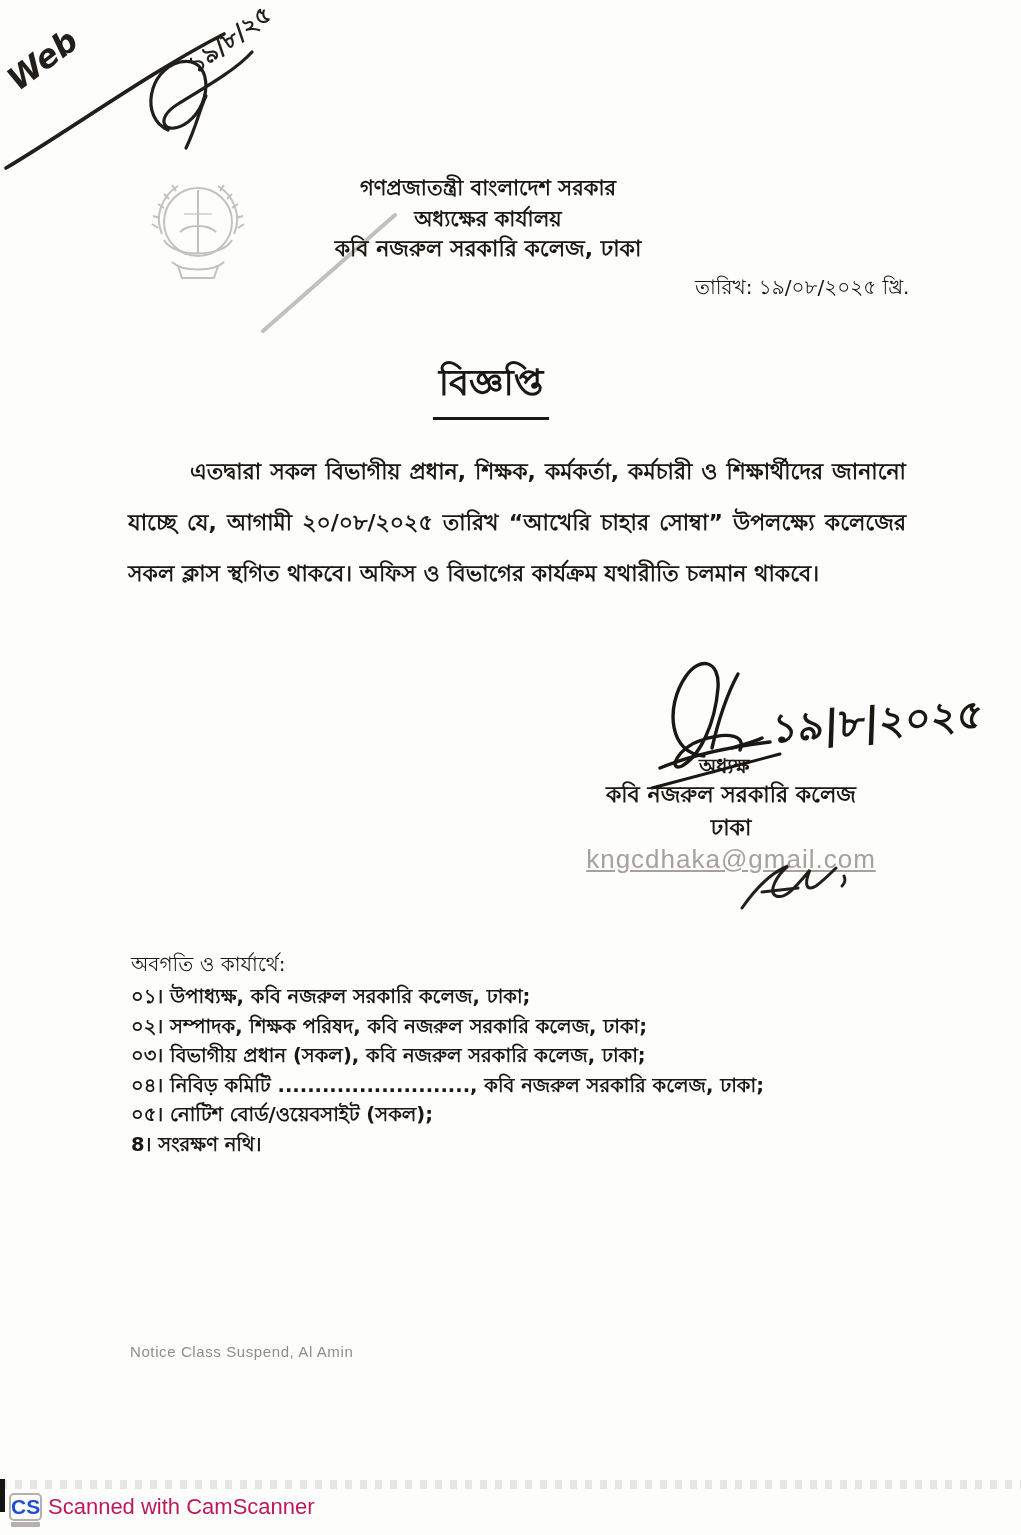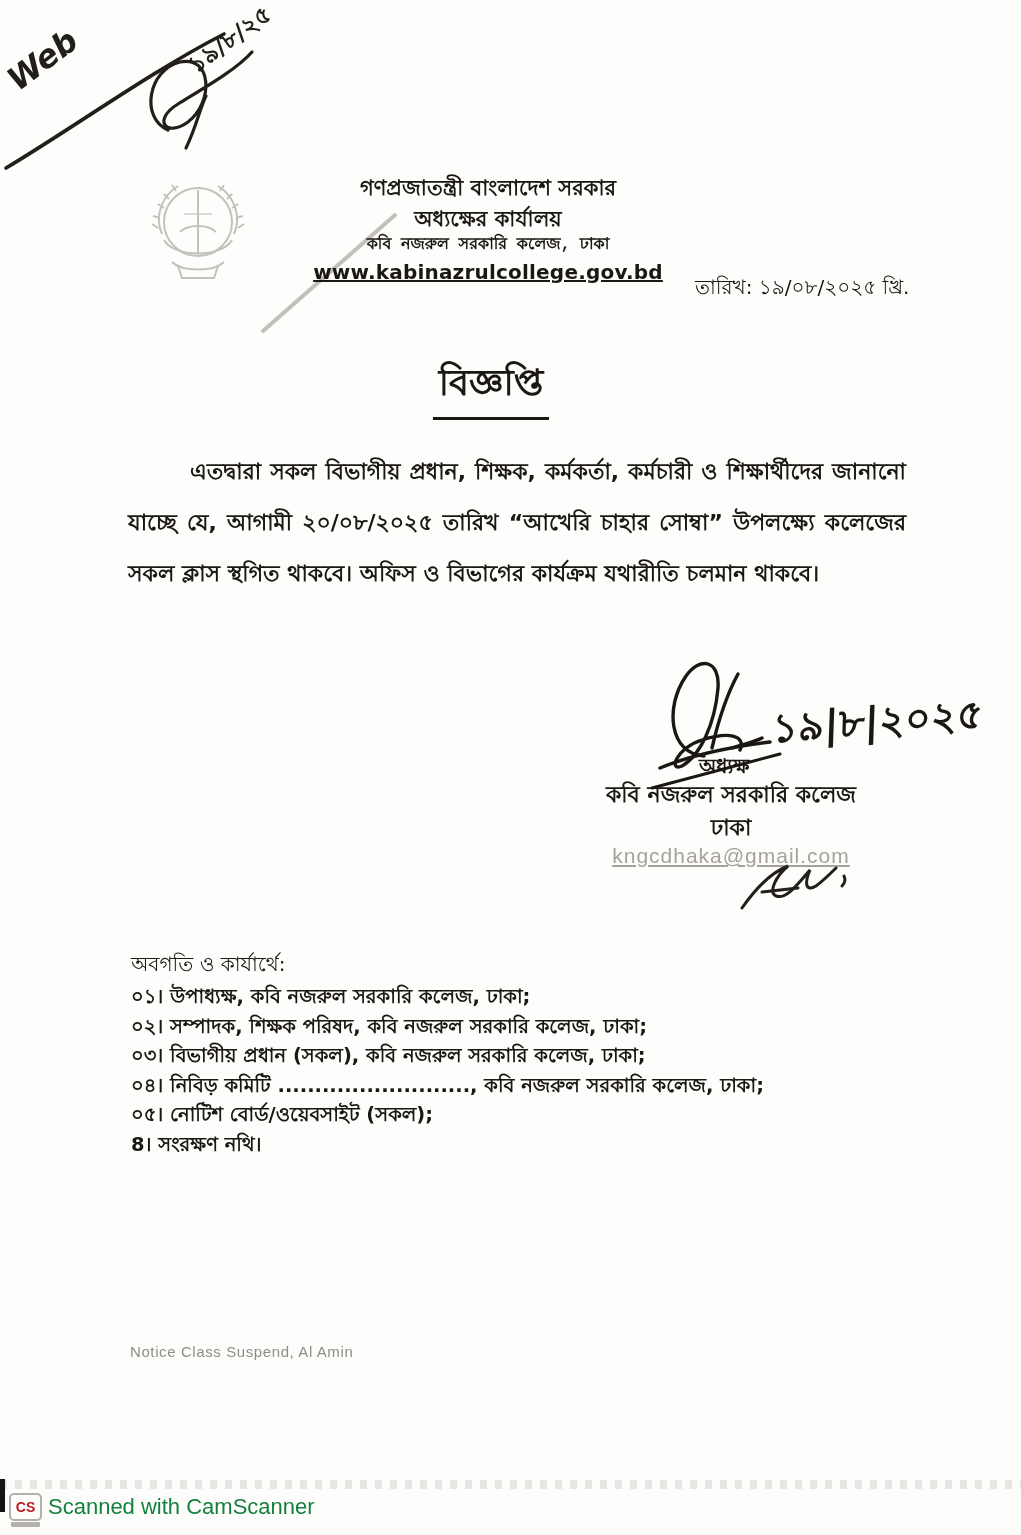--- a/index.html
+++ b/index.html
@@ -6,21 +6,21 @@
   .page{
     position:relative;width:1021px;height:1535px;margin:0 auto;
     background:#fdfdfc;overflow:hidden;
     font-family:"DejaVu Sans",sans-serif;color:#1b1713;
   }
   .abs{position:absolute;}
   
   .hline{left:288px;width:400px;text-align:center;font-weight:bold;}
   .h1{top:172px;font-size:21px;}
   .h2{top:203px;font-size:21px;}
-  .h3{top:231px;font-size:16px;font-family:Liberation Mono, monospace;}
+  .h3{top:231px;font-size:22px;}
   .hweb{top:260px;font-size:20px;text-decoration:underline;letter-spacing:.2px;}
   .hdate{top:272px;left:695px;font-size:20px;font-weight:normal;}
   
   .title-row{top:355px;left:0;width:982px;text-align:center;}
   .title-row span{
     display:inline-block;font-size:36px;font-weight:bold;
     padding:0 6px 2px 6px;border-bottom:3px solid #1b1713;
   }
   
   .body-par{
@@ -28,39 +28,39 @@
     font-size:22px;line-height:51px;font-weight:600;
     text-align:justify;text-indent:62px;
   }
   
   .sig-date{top:690px;left:772px;font-size:40px;font-weight:bold;
     transform:rotate(-4deg) skewX(-6deg);}
   .sig-designation{top:751px;left:699px;font-size:20px;font-weight:bold;text-align:right;}
   .sig-college{top:777px;left:560px;width:342px;text-align:center;font-size:22px;font-weight:bold;}
   .sig-city{top:810px;left:560px;width:342px;text-align:center;font-size:22px;font-weight:bold;}
   .sig-email{top:844px;left:560px;width:342px;text-align:center;
-    font-family:"Liberation Sans",sans-serif;font-size:21px;
+    font-family:"Liberation Sans",sans-serif;font-size:26px;
     color:#a7a19d;text-decoration:underline;letter-spacing:1px;}
   
   .dist-heading{top:949px;left:131px;font-size:20px;font-weight:normal;}
   .dist-list{top:982px;left:131px;width:640px;font-size:19.5px;font-weight:600;}
   .dist-list div{height:29.6px;line-height:29.6px;white-space:nowrap;}
   
   .file-note{top:1343px;left:130px;font-family:"Liberation Sans",sans-serif;
     font-size:15px;color:#8f8d88;letter-spacing:.6px;}
   .noise-strip{top:1480px;left:0;width:1021px;height:9px;
     background:repeating-linear-gradient(90deg,rgba(176,170,164,.28) 0 7px,rgba(0,0,0,0) 7px 15px);}
   .edge-sliver{top:1479px;left:0;width:5px;height:33px;background:#141414;}
   .cs-badge{top:1493px;left:9px;width:29px;height:24px;
     border:2px solid #b3b0ad;border-radius:5px;
-    color:#b91c1c;font-family:"Liberation Sans",sans-serif;font-size:14px;font-weight:bold;
+    color:#1d4ed8;font-family:"Liberation Sans",sans-serif;font-size:21px;font-weight:bold;
     text-align:center;line-height:24px;}
   .cs-badge-tab{top:1522px;left:11px;width:29px;height:5px;background:#b3b0ad;border-radius:1px;}
   .cs-label{top:1494px;left:48px;font-family:"Liberation Sans",sans-serif;
-    font-size:22px;color:#15803d;}
+    font-size:22px;color:#be185d;}
   svg{display:block;}
 </style>
 </head>
 <body>
 
 <div class="page">
 
   <svg class="abs" style="top:0;left:0;" width="290" height="185" viewBox="0 0 290 185">
     <g stroke="#221e1a" fill="none" stroke-linecap="round">
       <text x="18" y="92" font-size="32" font-style="italic" font-weight="bold" fill="#221e1a" stroke="none" transform="rotate(-37 18 92)">Web</text>
@@ -88,21 +88,20 @@
       <path d="M34,92 C44,102 76,102 86,92"></path>
       <path d="M40,96 L44,108 L76,108 L80,96"></path>
       <path d="M20,58 l-6,-4 M22,48 l-7,-2 M26,38 l-6,-4 M31,29 l-5,-5 M38,21 l-4,-6"></path>
       <path d="M100,58 l6,-4 M98,48 l7,-2 M94,38 l6,-4 M89,29 l5,-5 M82,21 l4,-6"></path>
     </g>
   </svg>
 
   <div class="abs hline h2">অধ্যক্ষের কার্যালয়</div>
   <div class="abs hline h1">গণপ্রজাতন্ত্রী বাংলাদেশ সরকার</div>
   <div class="abs hline h3">কবি নজরুল সরকারি কলেজ, ঢাকা</div>
-  <div class="abs hline hweb">www.kabinazrulcollege.gov.bd</div>
   <div class="abs hdate">তারিখ: ১৯/০৮/২০২৫ খ্রি.</div>
 
   <div class="abs title-row">
     <span>বিজ্ঞপ্তি</span>
   </div>
 
   <p class="abs body-par" style="margin:0;">এতদ্বারা সকল বিভাগীয় প্রধান, শিক্ষক, কর্মকর্তা, কর্মচারী ও শিক্ষার্থীদের জানানো যাচ্ছে যে, আগামী ২০/০৮/২০২৫ তারিখ “আখেরি চাহার সোম্বা” উপলক্ষ্যে কলেজের সকল ক্লাস স্থগিত থাকবে। অফিস ও বিভাগের কার্যক্রম যথারীতি চলমান থাকবে।</p>
 
   <svg class="abs" style="top:652px;left:642px;" width="160" height="125" viewBox="0 0 160 125">
     <g stroke="#1b1713" fill="none" stroke-width="3.4" stroke-linecap="round">

